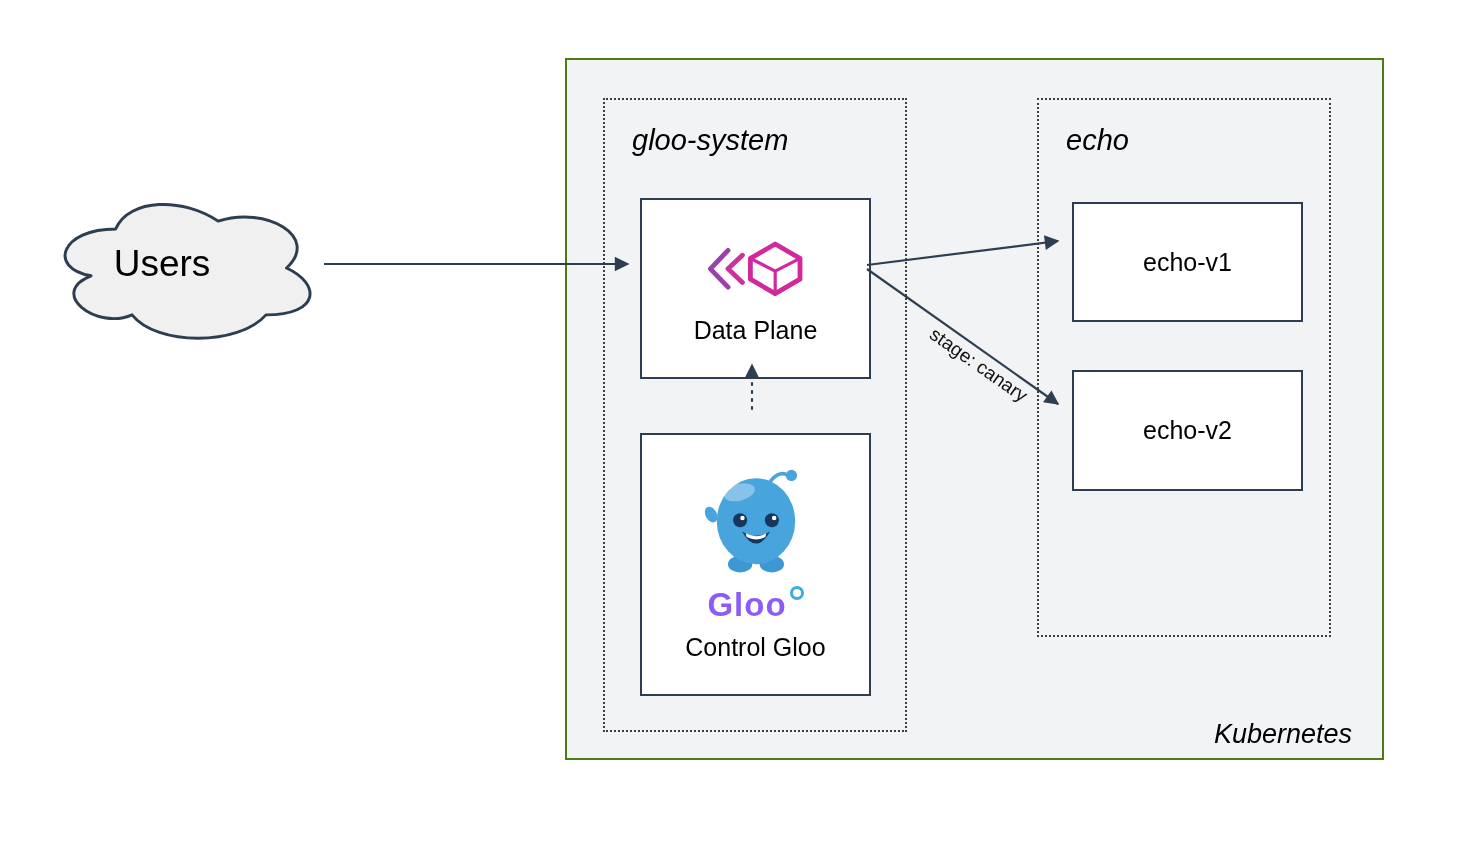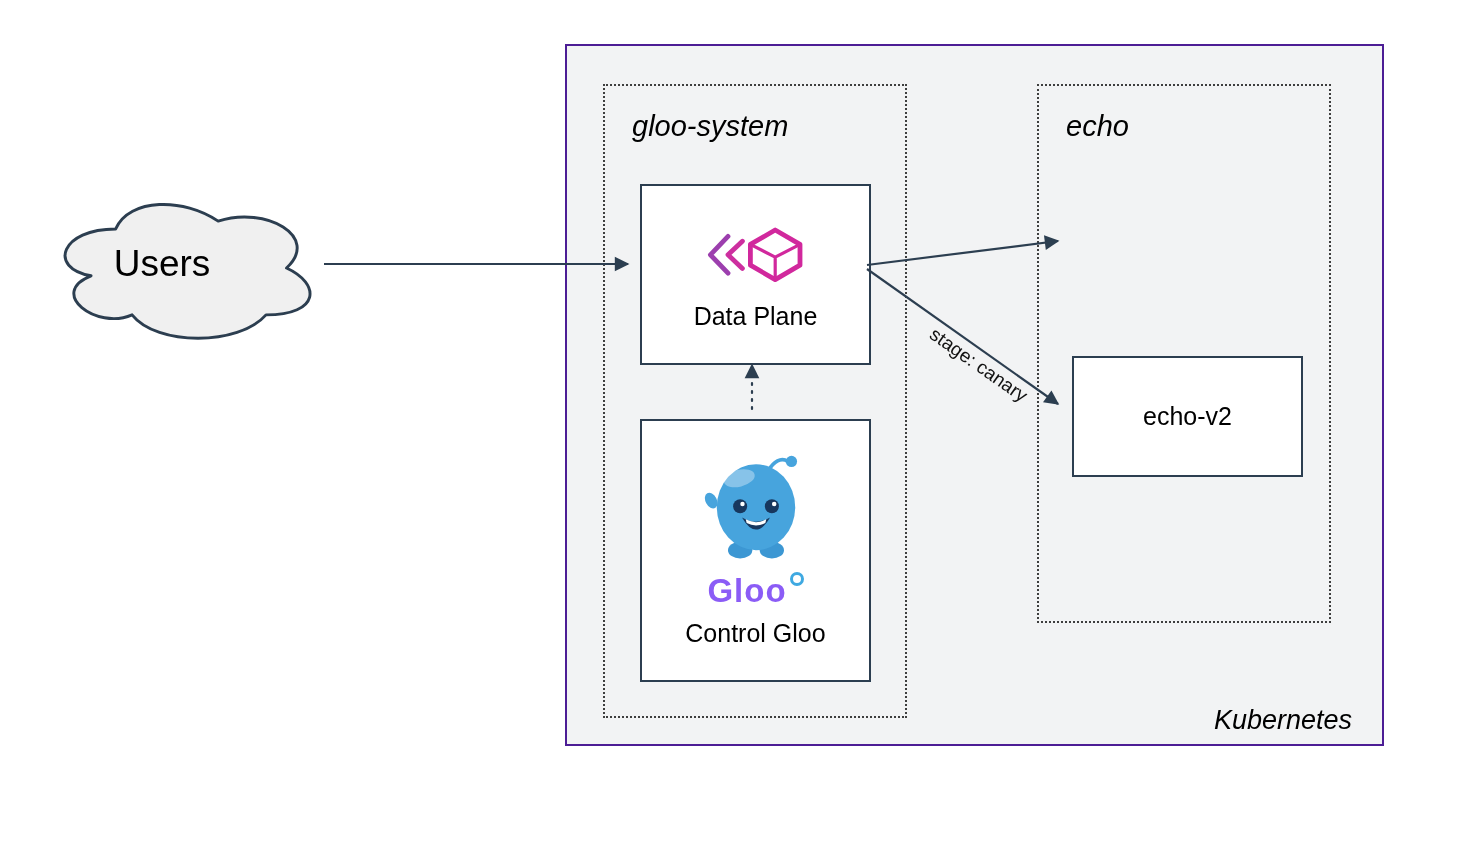--- a/index.html
+++ b/index.html
@@ -16,22 +16,22 @@
   
   .cloud { position: absolute; left: 42px; top: 186px; width: 284px; height: 164px; }
   .cloud svg { position: absolute; left: 0; top: 0; width: 100%; height: 100%; }
   .cloud .label {
     position: absolute; left: 0; right: 44px; top: 56px;
     text-align: center; font-size: 37px; line-height: 1.2;
   }
 
   
   .k8s {
-    position: absolute; left: 565px; top: 44px; width: 815px; height: 698px;
-    background: #f2f3f4; border: 2px solid #4c1d95;
+    position: absolute; left: 565px; top: 58px; width: 815px; height: 698px;
+    background: #f2f3f4; border: 2px solid #4d7c0f;
   }
   .k8s-label {
     position: absolute; right: 30px; bottom: 8px;
     font-size: 27px; font-style: italic;
   }
 
   
   .ns { position: absolute; border: 2px dotted #3e3e3e; }
   .ns-label { position: absolute; left: 27px; top: 24px; font-size: 29px; font-style: italic; }
   .ns-gloo { left: 36px; top: 38px; width: 300px; height: 630px; }
@@ -104,20 +104,23 @@
           <path d="M 54 70 Q 65 76 76 70 L 75 74 Q 65 79 55 74 Z" fill="#ffffff"></path>
         </svg>
         <div class="wordmark"><span>Gloo</span><span class="ring"></span></div>
         <div class="caption">Control Gloo</div>
       </div>
     </div>
 
     <div class="ns ns-echo">
       <div class="ns-label">echo</div>
 
+      <div class="node node-e1">
+        <div class="caption">echo-v1</div>
+      </div>
 
       <div class="node node-e2">
         <div class="caption">echo-v2</div>
       </div>
     </div>
 
     <div class="k8s-label">Kubernetes</div>
   </div>
 
   <svg class="edges" viewBox="0 0 1484 868" aria-hidden="true">

